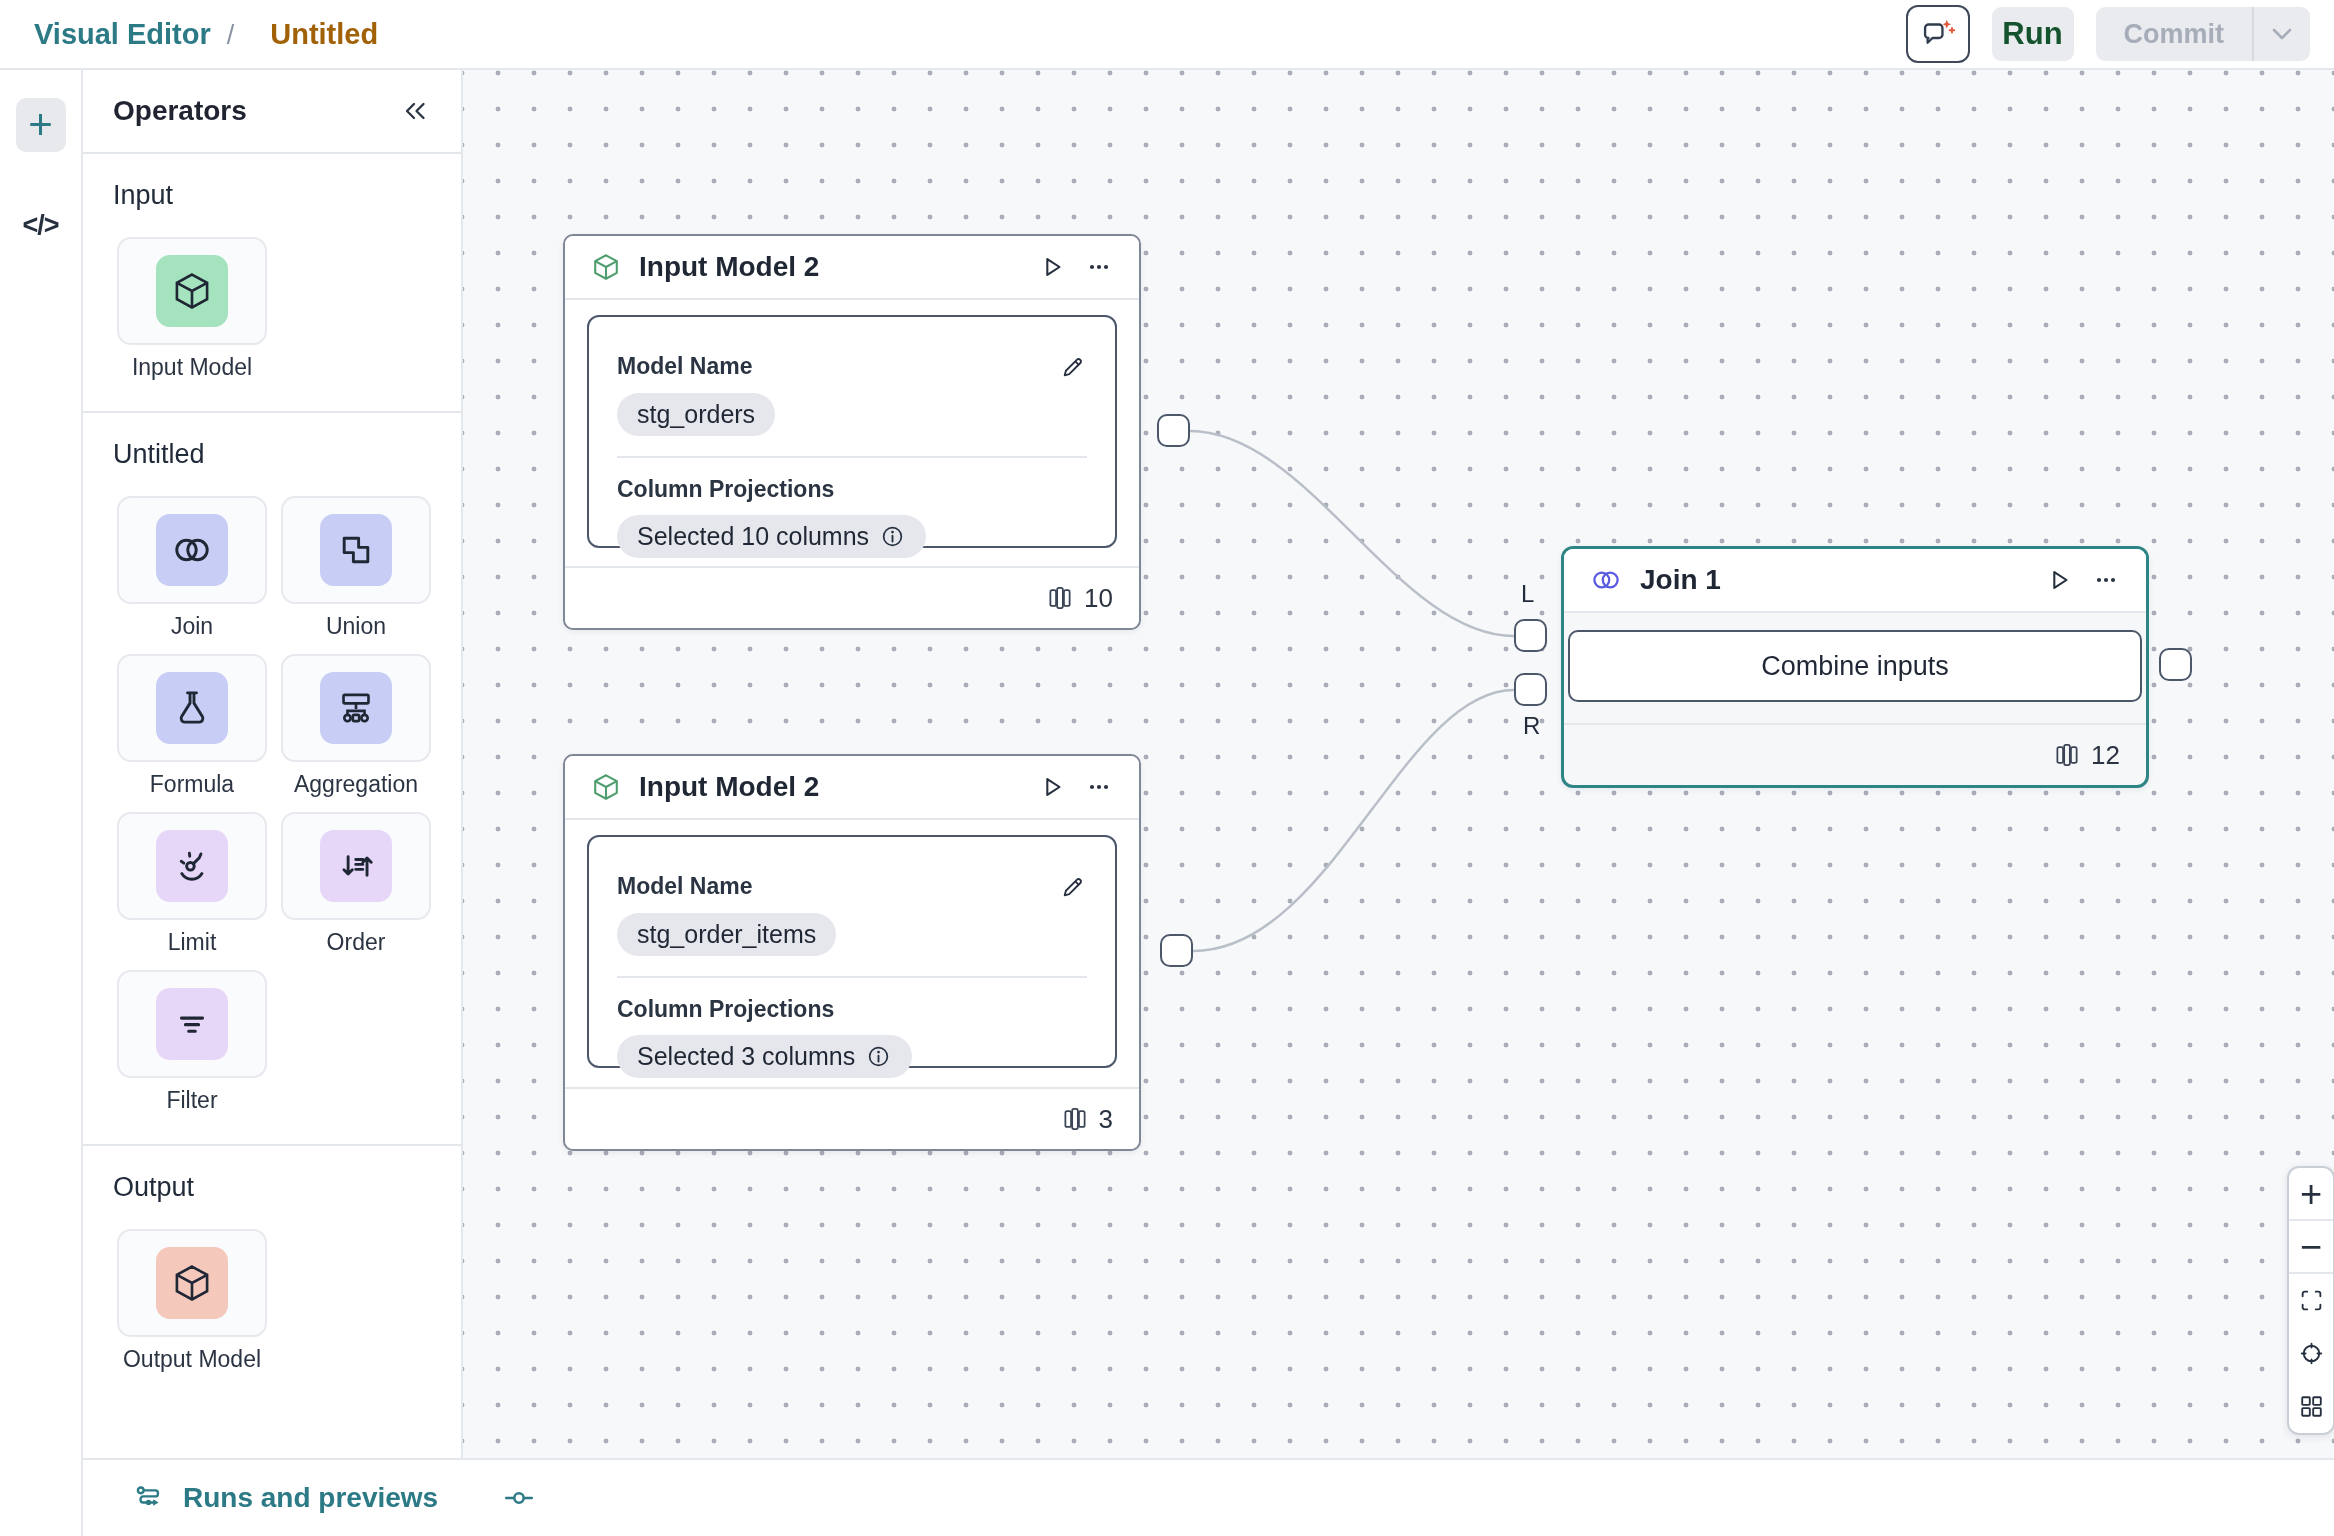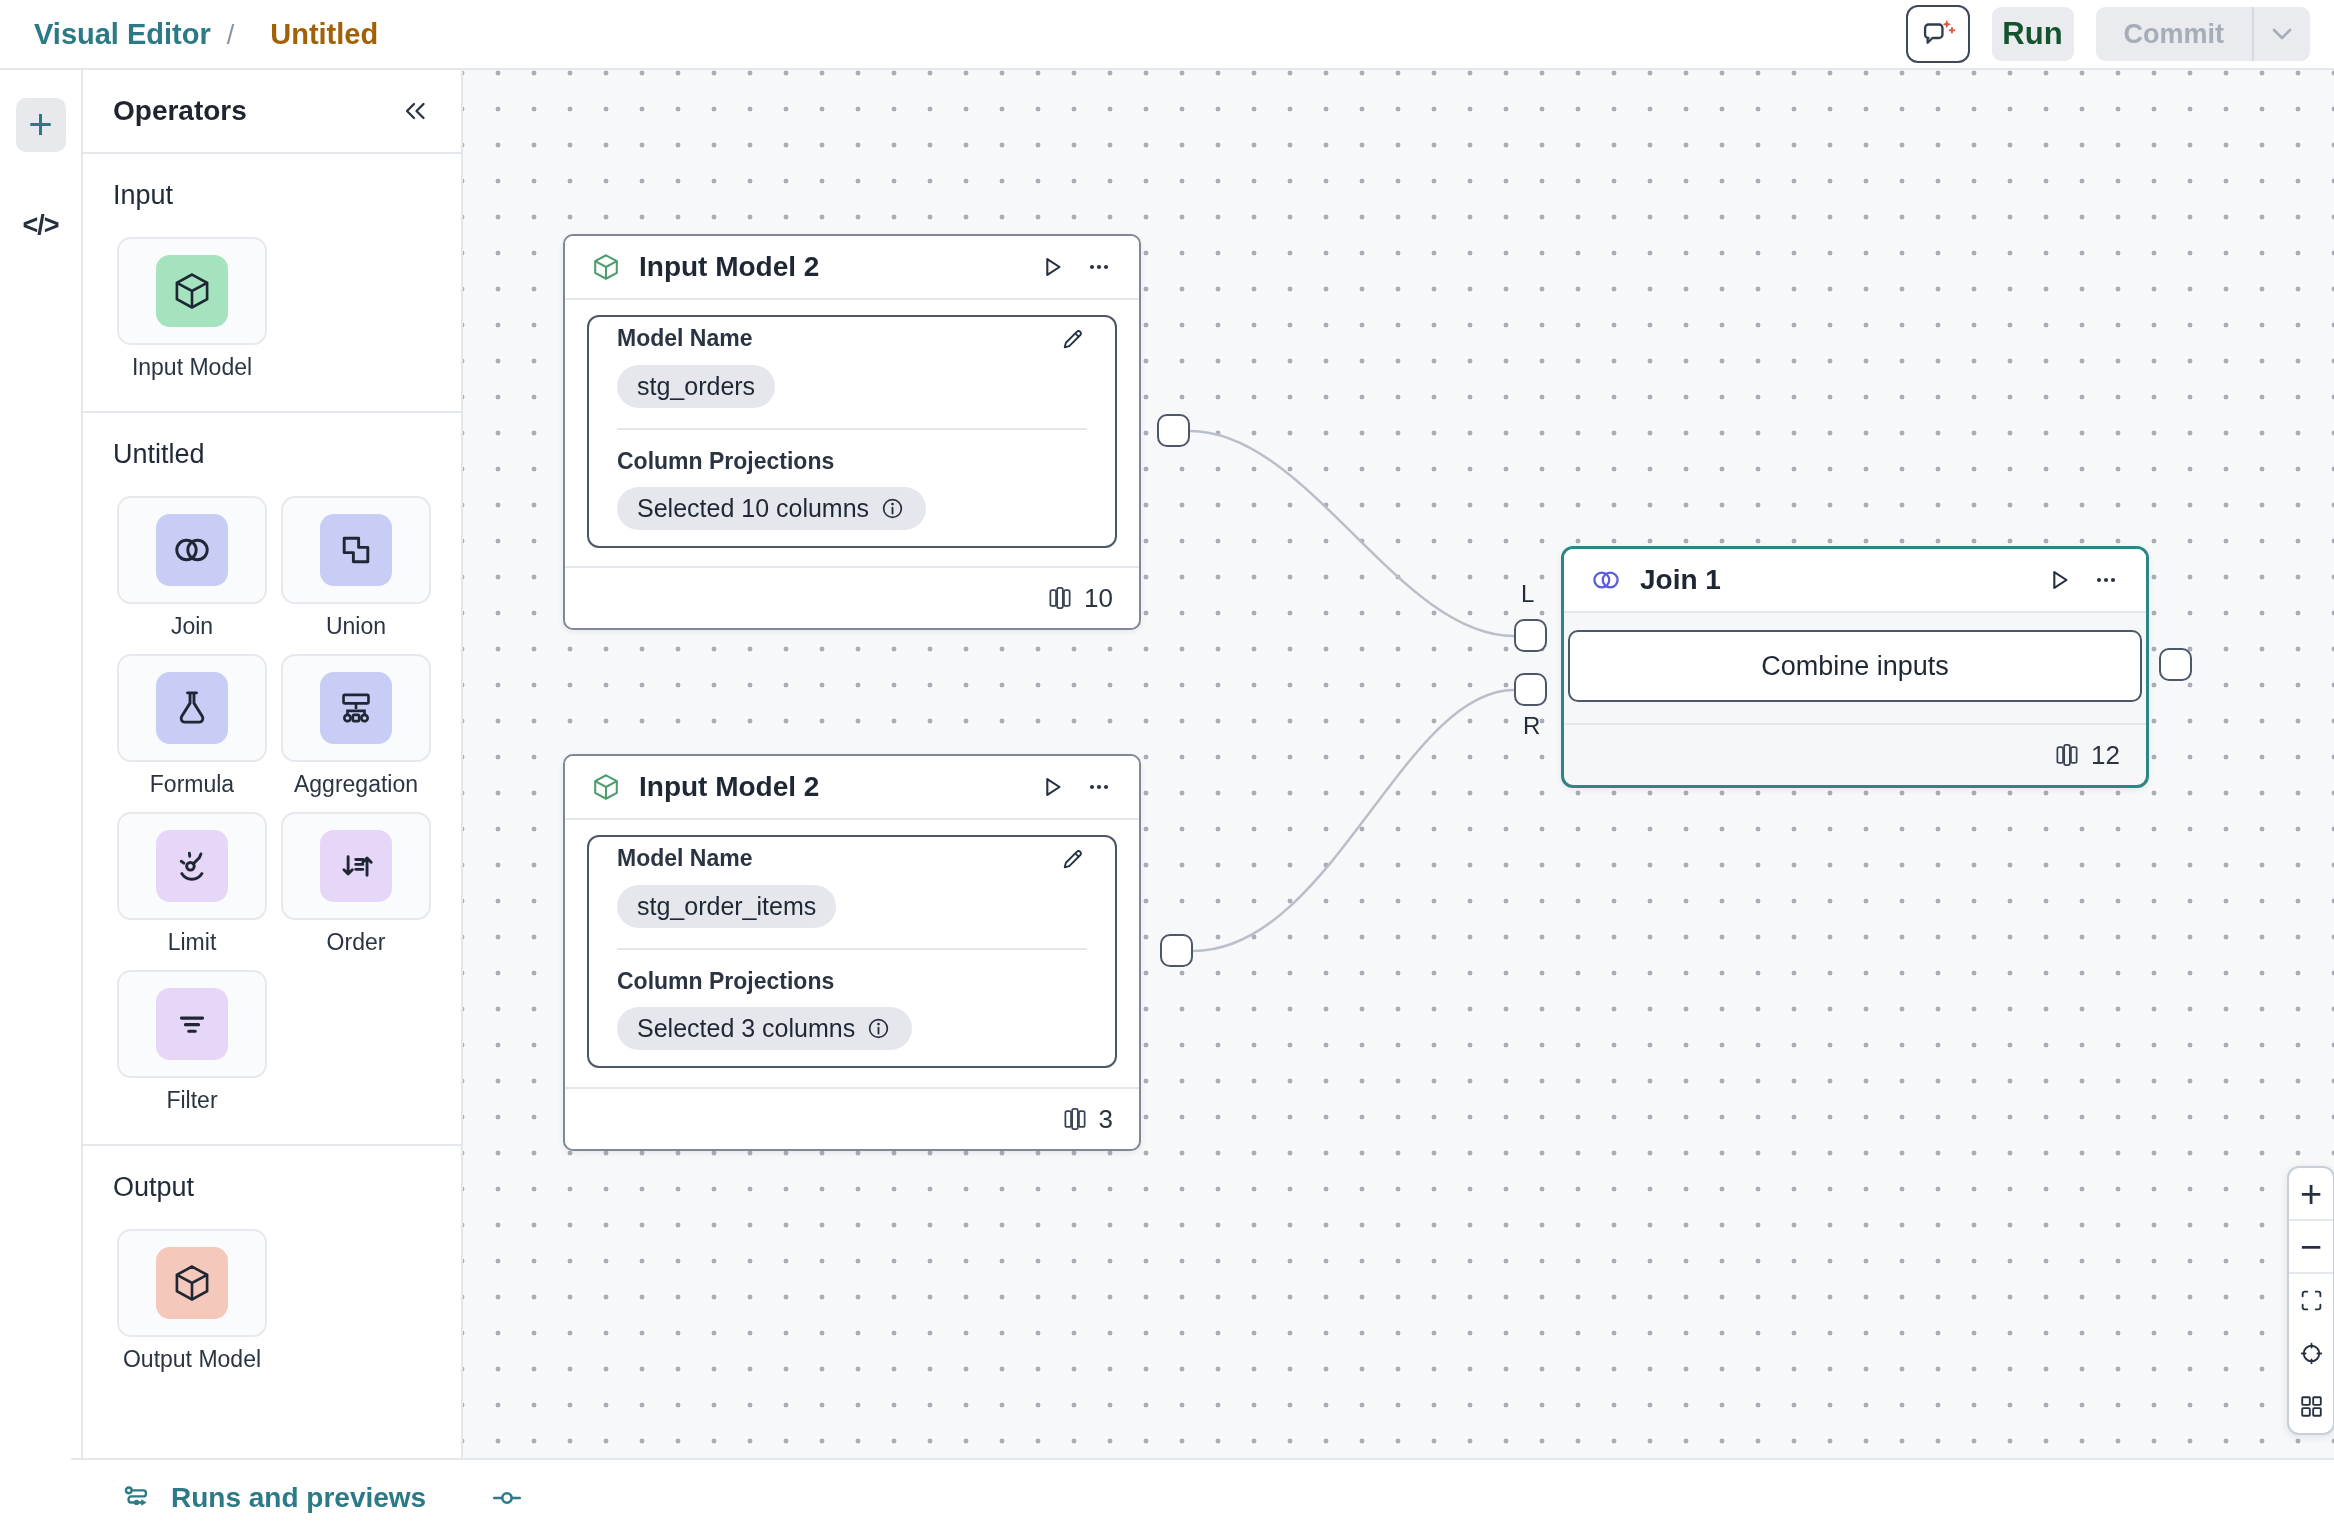--- a/index.html
+++ b/index.html
@@ -62,21 +62,21 @@
   .edges { position:absolute; left:0; top:0; }
   .edge { fill:none; stroke:#b9bfc8; stroke-width:2.5; }
 
   .node { position:absolute; background:#fff; border:2px solid #7f8896; border-radius:10px;
     box-shadow:0 2px 6px rgba(20,30,50,.07); }
   .node-header { height:64px; display:flex; align-items:center; padding:0 26px; gap:18px;
     border-bottom:2px solid #e4e7eb; background:#fff; border-radius:9px 9px 0 0; }
   .node-title { flex:1; font-size:28px; font-weight:600; color:#1f2735; white-space:nowrap; }
   .icon-btn { background:none; border:none; padding:0; display:flex; align-items:center; }
   .node-body { padding:15px 22px 0; }
-  .config-card { border:2.5px solid #4d576a; border-radius:12px; background:#fff; padding:8px 28px; height:233px; }
+  .config-card { border:2.5px solid #4d576a; border-radius:12px; background:#fff; padding:36px 28px; height:233px; }
   .fld-row { display:flex; justify-content:space-between; align-items:flex-start; }
   .fld-label { font-size:23px; font-weight:700; color:#2b3442; }
   .chip { display:inline-flex; align-items:center; gap:10px; background:#e5e7ec; border-radius:999px;
     padding:7px 20px; font-size:25px; color:#1f2735; margin-top:12px; white-space:nowrap; }
   .card-divider { height:2px; background:#e4e7eb; margin:20px 0 18px; }
   .node-footer { position:absolute; left:0; right:0; bottom:0; height:62px; border-top:2px solid #e4e7eb;
     display:flex; align-items:center; justify-content:flex-end; gap:10px; padding-right:26px; background:#fff; border-radius:0 0 9px 9px; }
   .count { font-size:26px; color:#2b3442; }
 
   .join-node { border:3.5px solid #2e8585; border-radius:12px; background:#f6f7f9; }
@@ -92,21 +92,21 @@
 
   
   .zoom-panel { position:absolute; left:1824px; top:1096px; width:48px; background:#fff;
     border:2px solid #c9cfd7; border-radius:12px; box-shadow:0 2px 8px rgba(20,30,50,.10);
     display:flex; flex-direction:column; z-index:4; overflow:hidden; }
   .zoom-btn { height:53px; display:flex; align-items:center; justify-content:center; border:none; background:none; padding:0; }
   .zoom-btn.sep { border-bottom:2px solid #e4e7eb; }
   .zoom-glyph { font-size:38px; font-weight:500; color:#27303f; line-height:0; }
 
   
-  .bottombar { position:absolute; left:71px; right:0; bottom:0; height:78px; background:#fff;
+  .bottombar { position:absolute; left:83px; right:0; bottom:0; height:78px; background:#fff;
     border-top:2px solid #e4e7eb; display:flex; align-items:center; padding-left:50px; z-index:6; }
   .runs-btn { display:flex; align-items:center; gap:16px; background:none; border:none; padding:0;
     color:#2b7a86; font-size:28px; font-weight:600; }
   .commit-node-btn { margin-left:64px; background:none; border:none; padding:0; display:flex; }
 </style>
 </head>
 <body>
 
 <div class="app">
 

